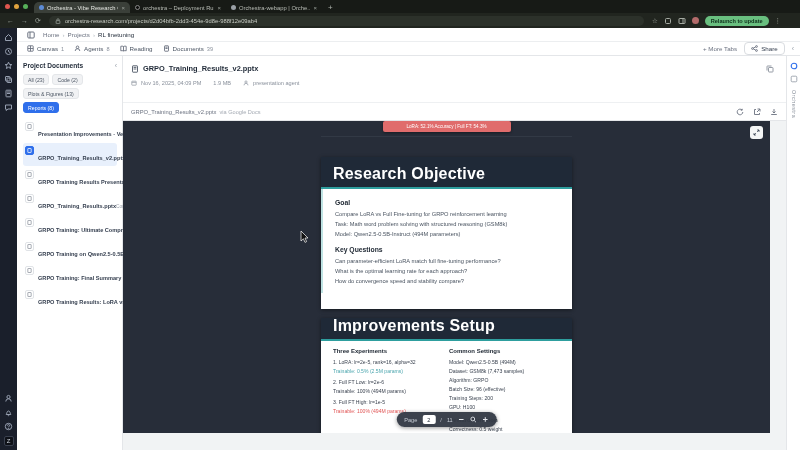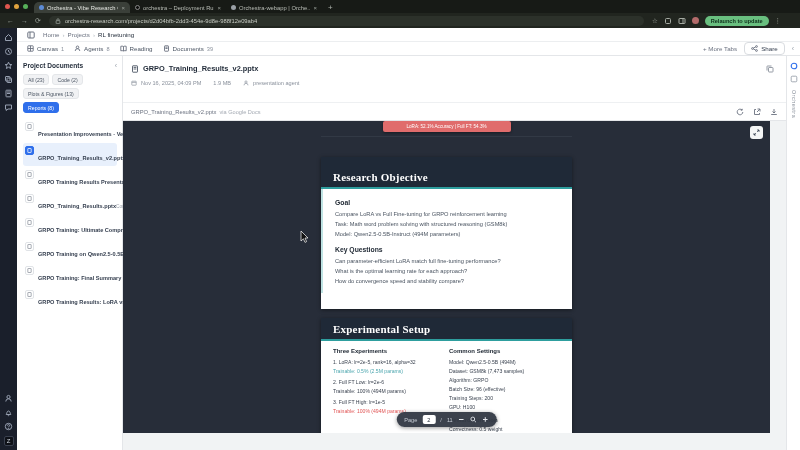--- a/index.html
+++ b/index.html
@@ -102,21 +102,21 @@
   .slide { width:251px; margin:0 auto; background:#fff; box-shadow:0 1px 4px rgba(0,0,0,.45); }
   #slide1zone { position:relative; width:251px; height:16px; margin:0 auto; }
   .banner { position:absolute; left:50%; transform:translateX(-50%); top:0; width:128px; height:11px;
     background:#e06c6c; border-radius:2px; color:#fff; font-size:4.6px; display:flex; align-items:center;
     justify-content:center; box-shadow:0 1px 3px rgba(0,0,0,.4); white-space:nowrap; }
   .slide1-edge { position:absolute; left:0; bottom:0; width:251px; height:1px; background:#323945; }
   #slide2 { margin-top:20px; height:152px; }
   .slide-head { background:#1f2937; border-bottom:2px solid #2e9e9e; display:flex; align-items:flex-end; padding:0 0 4px 12px; }
   #slide2 .slide-head { height:32px; }
   #slide3 .slide-head { height:23px; }
-  .slide-title { color:#fff; font-weight:bold; font-size:11px; letter-spacing:.2px;font-family:Liberation Serif, serif; }
+  .slide-title { color:#fff; font-weight:bold; font-size:16px; letter-spacing:.2px; }
   .slide-body { padding:7px 12px; border-left:2px solid #bfe3e3; }
   .sec-h { font-size:6.8px; font-weight:bold; color:#222b36; margin:3px 0 3px 0; }
   .sec-line { font-size:5.7px; color:#4a5461; line-height:10px; }
   #slide3 { margin-top:9px; height:150px; position:relative; }
   .col-h { font-size:6px; font-weight:bold; color:#222b36; margin-bottom:4px; }
   .s3-left { position:absolute; left:12px; top:30px; width:112px; }
   .s3-right { position:absolute; left:128px; top:30px; width:118px; }
   .exp-line { font-size:5.1px; color:#3b4350; line-height:8.5px; margin-top:3px; }
   .exp-sub { font-size:5.1px; line-height:8.5px; margin-bottom:2px; }
   .exp-sub.teal { color:#4aa5ad; }
@@ -460,21 +460,21 @@
         <div class="sec-line">Model: Qwen2.5-0.5B-Instruct (494M parameters)</div>
         <div class="sec-h" style="margin-top:7px">Key Questions</div>
         <div class="sec-line">Can parameter-efficient LoRA match full fine-tuning performance?</div>
         <div class="sec-line">What is the optimal learning rate for each approach?</div>
         <div class="sec-line">How do convergence speed and stability compare?</div>
       </div>
     </div>
 
     <div id="slide3" class="slide">
       <div class="slide-head">
-        <span class="slide-title">Experimental Setup</span>
+        <span class="slide-title">Improvements Setup</span>
       </div>
       <div class="s3-left">
         <div class="col-h">Three Experiments</div>
         <div class="exp-line">1. LoRA: lr=2e-5, rank=16, alpha=32</div>
         <div class="exp-sub teal">Trainable: 0.5% (2.5M params)</div>
         <div class="exp-line">2. Full FT Low: lr=2e-6</div>
         <div class="exp-sub plain">Trainable: 100% (494M params)</div>
         <div class="exp-line">3. Full FT High: lr=1e-5</div>
         <div class="exp-sub red">Trainable: 100% (494M params)</div>
       </div>

